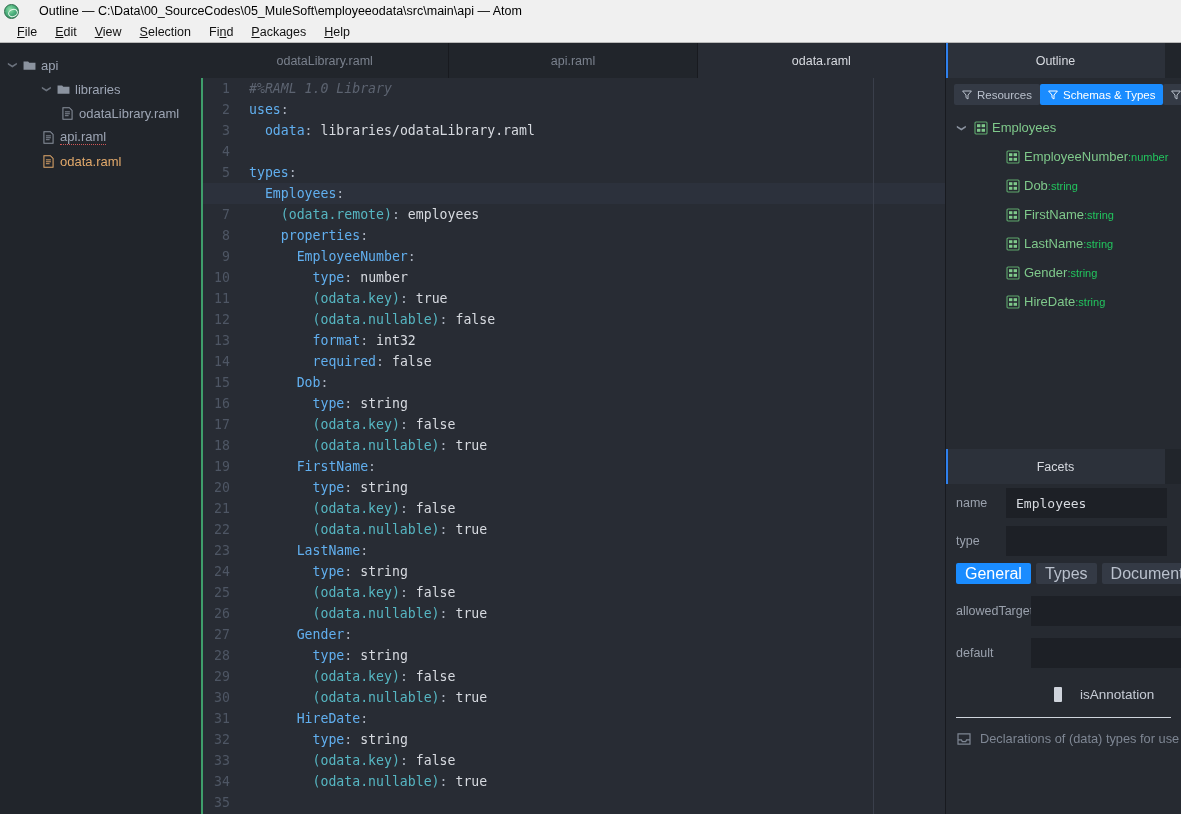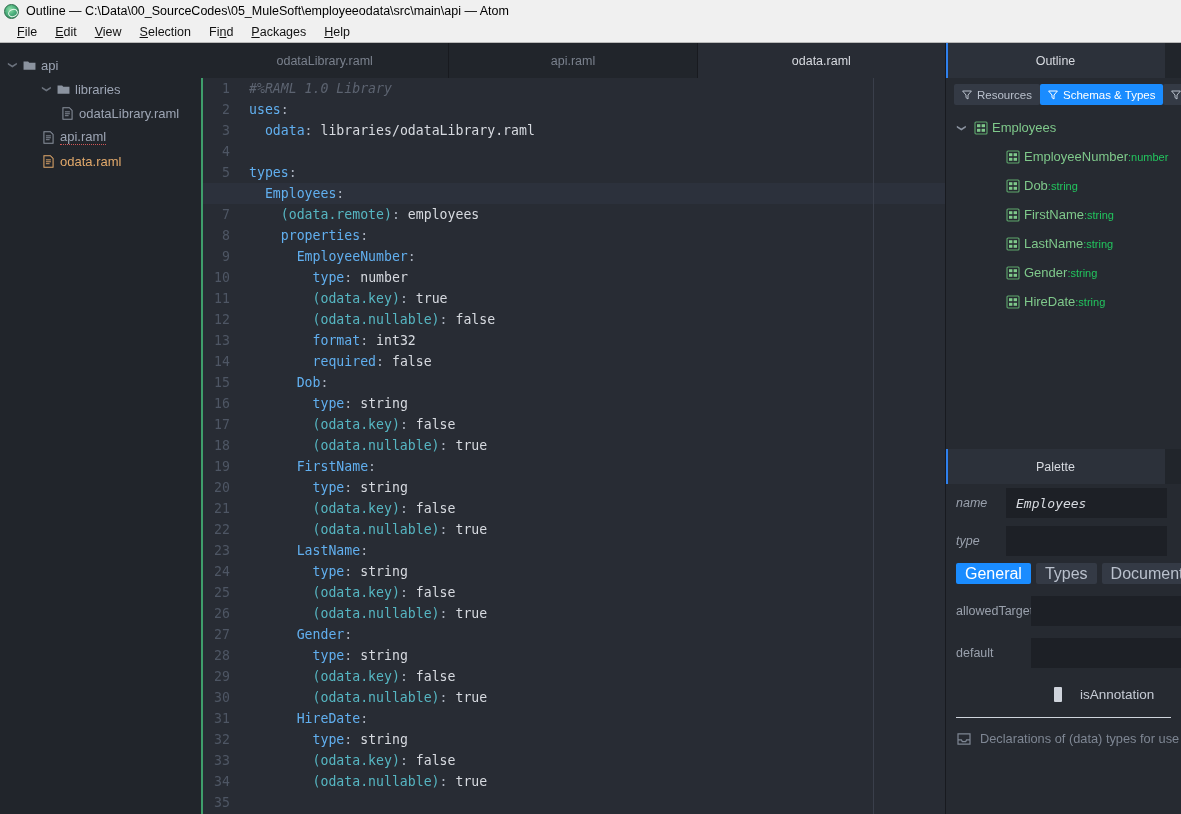--- a/index.html
+++ b/index.html
@@ -13,21 +13,21 @@
   }
   #atom-logo{
     width:15px; height:15px; border-radius:50%;
     background:radial-gradient(circle at 40% 35%, #8fe0a8 0%, #4caf7d 45%, #2f7d55 100%);
     border:1px solid #2a6b48; margin-right:7px; flex:none; position:relative;
   }
   #atom-logo:after{
     content:""; position:absolute; left:3px; top:4px; width:8px; height:6px;
     border:1.3px solid #e8f6ec; border-radius:50%; transform:rotate(-22deg);
   }
-  #title-text{ white-space:nowrap; }
+  #title-text{ white-space:nowrap;margin-left:13px; }
 
   
   #menubar{
     height:21px; background:#f0f0f0; color:#111; display:flex; align-items:center;
     padding-left:8px; font-size:12.5px; border-bottom:1px solid #b9b9b9;
   }
   .menu-item{ padding:2px 9px; cursor:default; white-space:nowrap; }
   .menu-item u{ text-decoration:underline; }
 
   
@@ -102,21 +102,21 @@
   .otree{ flex:1; overflow:hidden; padding-top:1px; }
   .orow{ display:flex; align-items:center; height:29px; padding-right:6px; white-space:nowrap; cursor:default; }
   .ochev{ width:16px; flex:none; text-align:center; color:#8b93a0; font-size:9px; }
   .oic{ width:22px; flex:none; display:flex; align-items:center; justify-content:center; }
   svg.typeicon{ width:14px; height:14px; }
   .oname{ color:#7fc98b; font-size:13px; }
   .otype{ color:#22c55e; font-size:11px;text-align:center; }
 
   
   #details{ flex:1; background:#262a31; display:flex; flex-direction:column; overflow:hidden; }
-  .drow{ display:flex; align-items:center; height:38px; padding:0 14px 0 10px; flex:none;font-style:italic; }
+  .drow{ display:flex; align-items:center; height:38px; padding:0 14px 0 10px; flex:none; }
   .dlabel{ width:50px; flex:none; color:#9aa1ad; font-size:12.5px; }
   .dinput{
     flex:1; height:30px; background:#1d2026; border:none; color:#d7dae0;
     font-family:"DejaVu Sans Mono", monospace; font-size:13px; padding:0 10px;
     display:flex; align-items:center;
   }
   .dtabs{ display:flex; gap:5px; padding:3px 0 6px 10px; flex:none; overflow:hidden; }
   .dtab{
     height:21px; padding:0 9px; display:flex; align-items:center; border-radius:2px;
     background:#343a45; color:#b9c0cc; font-size:16px; white-space:nowrap; cursor:default; flex:none;
@@ -384,21 +384,21 @@
                 <rect x="7.6" y="7.8" width="3.4" height="3" fill="#7fc98b"></rect>
               </svg>
             </span>
             <span class="oname">HireDate</span>
             <span class="otype">:string</span>
           </div>
         </div>
     </div>
 
     <div class="panel-tabbar">
-      <div class="panel-tab">Palette</div>
+      <div class="panel-tab">Facets</div>
       <div class="panel-tab-filler"></div>
     </div>
     <div id="details">
       <div id="details-fields">
           <div class="drow">
             <span class="dlabel">name</span>
             <span class="dinput">Employees</span>
           </div>
           <div class="drow">
             <span class="dlabel">type</span>

